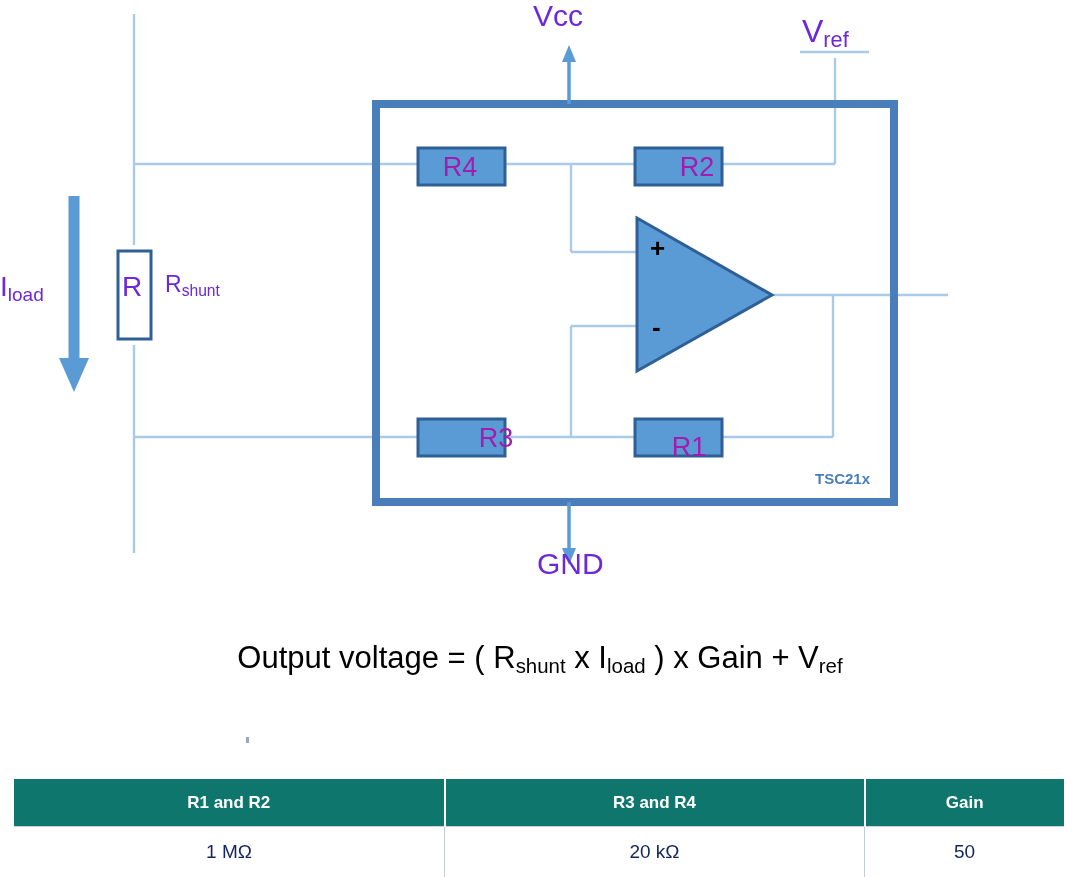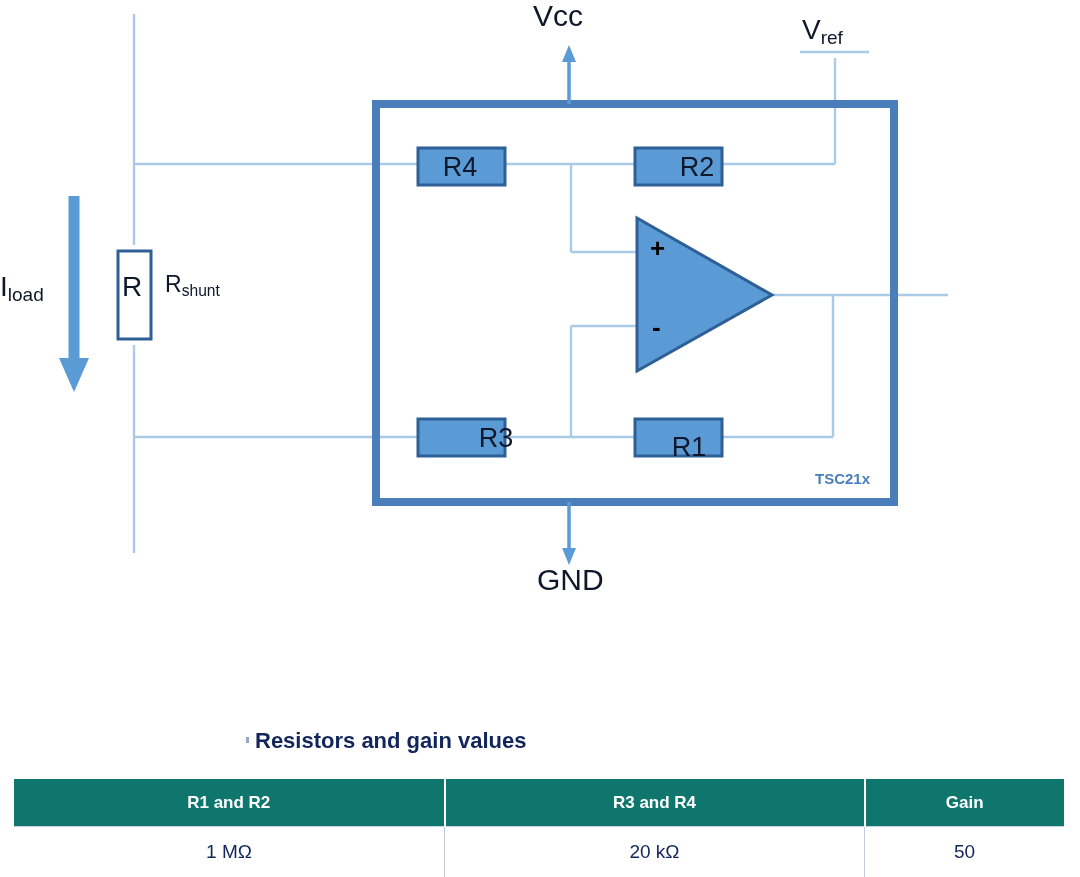--- a/index.html
+++ b/index.html
@@ -22,43 +22,43 @@
   }
   #schematic {
     position: absolute;
     left: 0; top: 0;
     width: 1080px;
     height: 730px;
   }
   
   .lbl {
     position: absolute;
-    color: #0f172a;
+    color: #6d28d9;
     font-family: "Liberation Sans", sans-serif;
     white-space: nowrap;
     line-height: 1.05;
   }
   .lbl .sub {
     font-size: 0.68em;
     vertical-align: baseline;
     position: relative;
     top: 0.24em;
   }
   #lbl-vcc   { left: 533px; top: 0px;   font-size: 30px; }
-  #lbl-vref  { left: 802px; top: 15px;  font-size: 28px; }
+  #lbl-vref  { left: 802px; top: 15px;  font-size: 32px; }
   #lbl-iload { left: 0px;   top: 272px; font-size: 28px; }
   #lbl-rshunt{ left: 165px; top: 272px; font-size: 23px; }
   #lbl-ropen { left: 122px; top: 272px; font-size: 28px; }
   #lbl-out   { left: 968px; top: 254px; font-size: 29px; text-align: left; }
-  #lbl-gnd   { left: 537px; top: 564px; font-size: 30px; }
+  #lbl-gnd   { left: 537px; top: 548px; font-size: 30px; }
   #lbl-tsc   { left: 815px; top: 471px; font-size: 15px; color: #4a7ebb; font-weight: 600; }
   .rbox-text {
     position: absolute;
     font-size: 27px;
-    color: #0f172a;
+    color: #a21caf;
     text-align: center;
     width: 80px;
     font-family: "Liberation Sans", sans-serif;
   }
   #rt-r4 { left: 420px; top: 152px; }
   #rt-r2 { left: 657px; top: 152px; text-align: center; }
   #rt-r3 { left: 420px; top: 423px; padding-left: 36px; }
   #rt-r1 { left: 637px; top: 432px; margin-left: 12px; }
   .opsign {
     position: absolute;
@@ -220,23 +220,23 @@
   <div class="lbl" id="lbl-tsc">TSC21x</div>
 
   <div class="rbox-text" id="rt-r4">R4</div>
   <div class="rbox-text" id="rt-r2">R2</div>
   <div class="rbox-text" id="rt-r3">R3</div>
   <div class="rbox-text" id="rt-r1">R1</div>
 
   <div class="opsign" id="sign-plus">+</div>
   <div class="opsign" id="sign-minus">-</div>
 
+  <div id="formula"><span>Output voltage = ( R</span><span class="sub">shunt</span><span> x I</span><span class="sub">load</span><span> ) x Gain + V</span><span class="sub">ref</span></div>
 
   <div id="heading-bullet"></div>
-  <div id="section-heading">Resistors and gain values</div>
 
   <table id="values-table">
     <colgroup>
       <col class="col-a">
         <col class="col-b">
         <col class="col-c">
     </colgroup>
     <thead>
       <tr>
         <th>R1 and R2</th>

